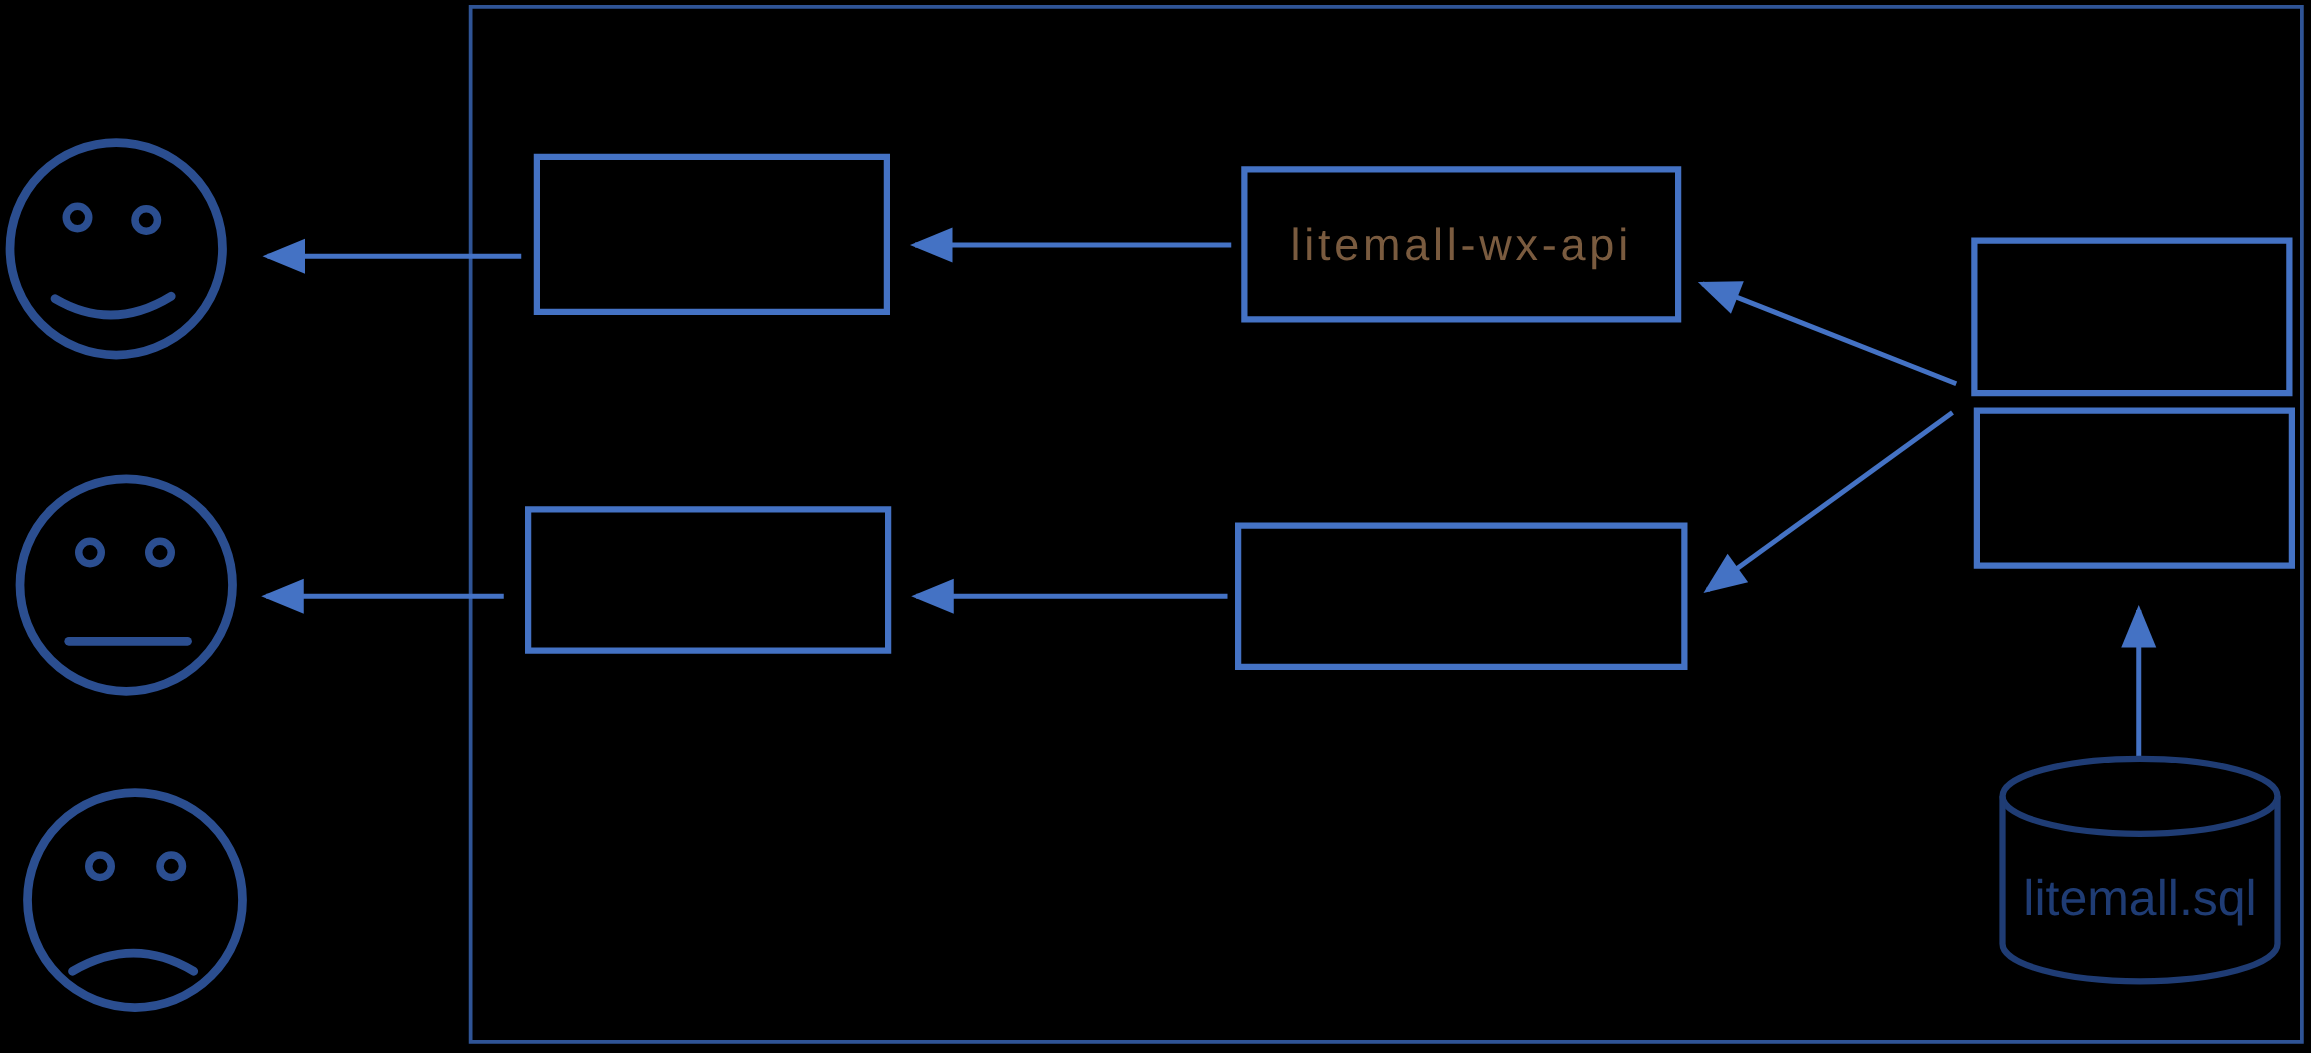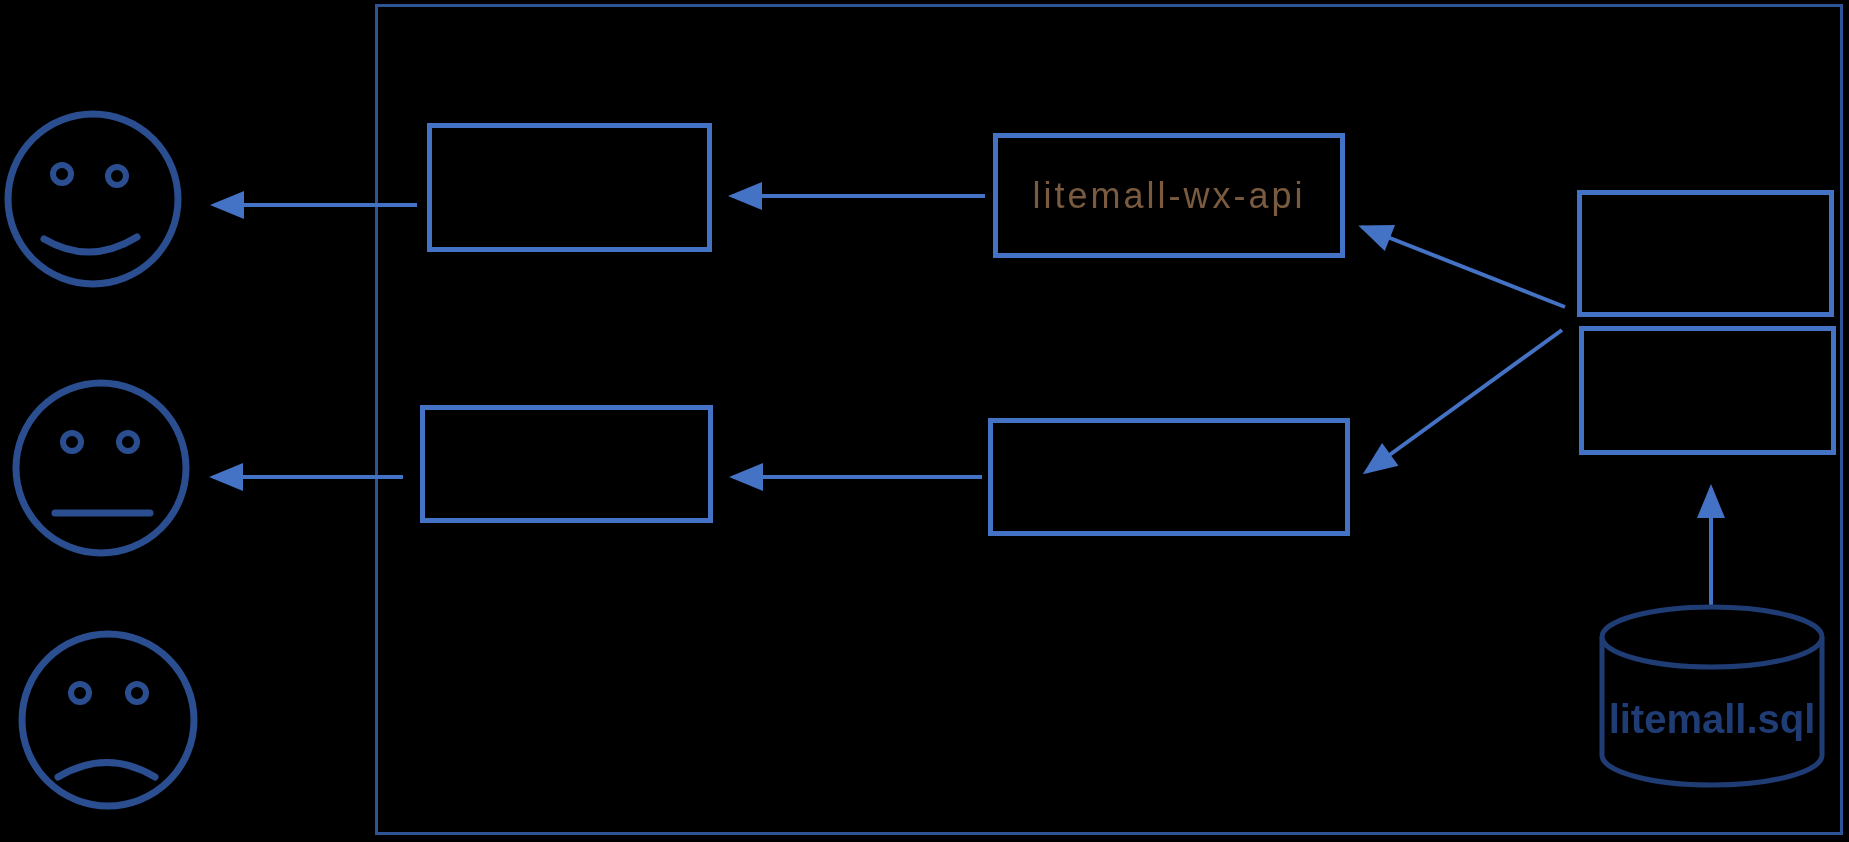--- a/index.html
+++ b/index.html
@@ -53,21 +53,21 @@
   .face-outline{stroke-width:7;}
   .face-eye{stroke-width:6;}
   .face-mouth{stroke-width:7;stroke-linecap:round;}
   .db{stroke:var(--database-stroke);stroke-width:5;fill:none;}
   .db-label{
     position:absolute;
     left:1602px;top:697px;width:220px;
     text-align:center;
     color:var(--database-text);
     font-size:40px;
-    font-weight:bold;
+    font-weight:normal;
     white-space:nowrap;
   }
 </style>
 </head>
 <body>
 
 <div id="canvas">
 
   <div class="outer-rect"></div>
 

